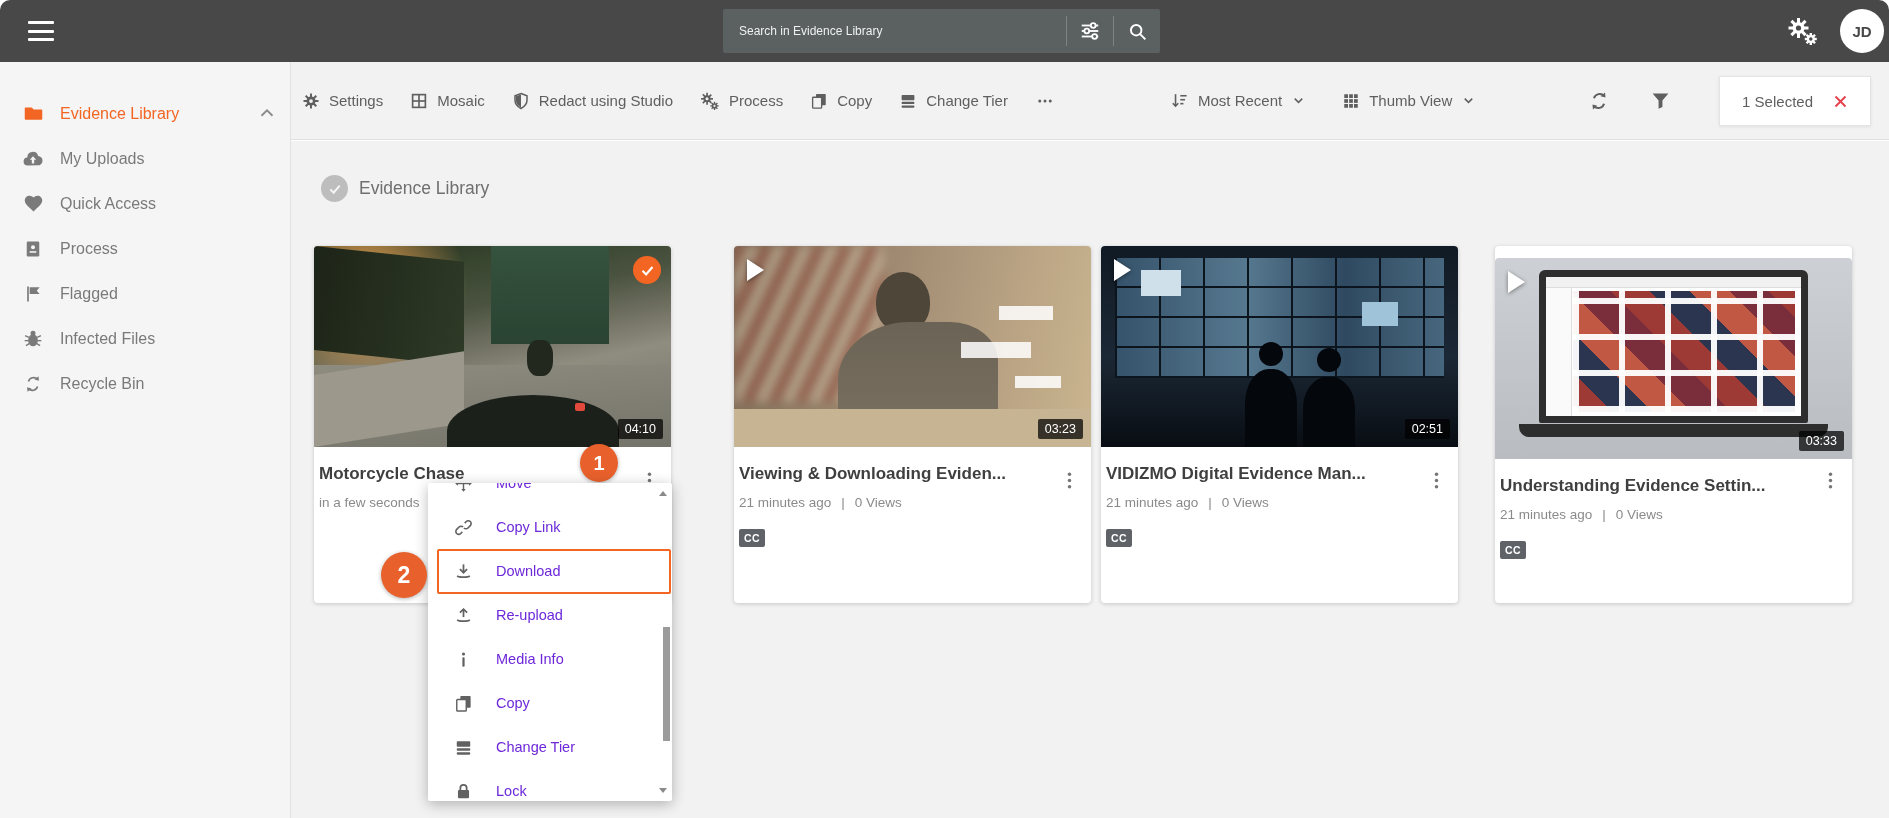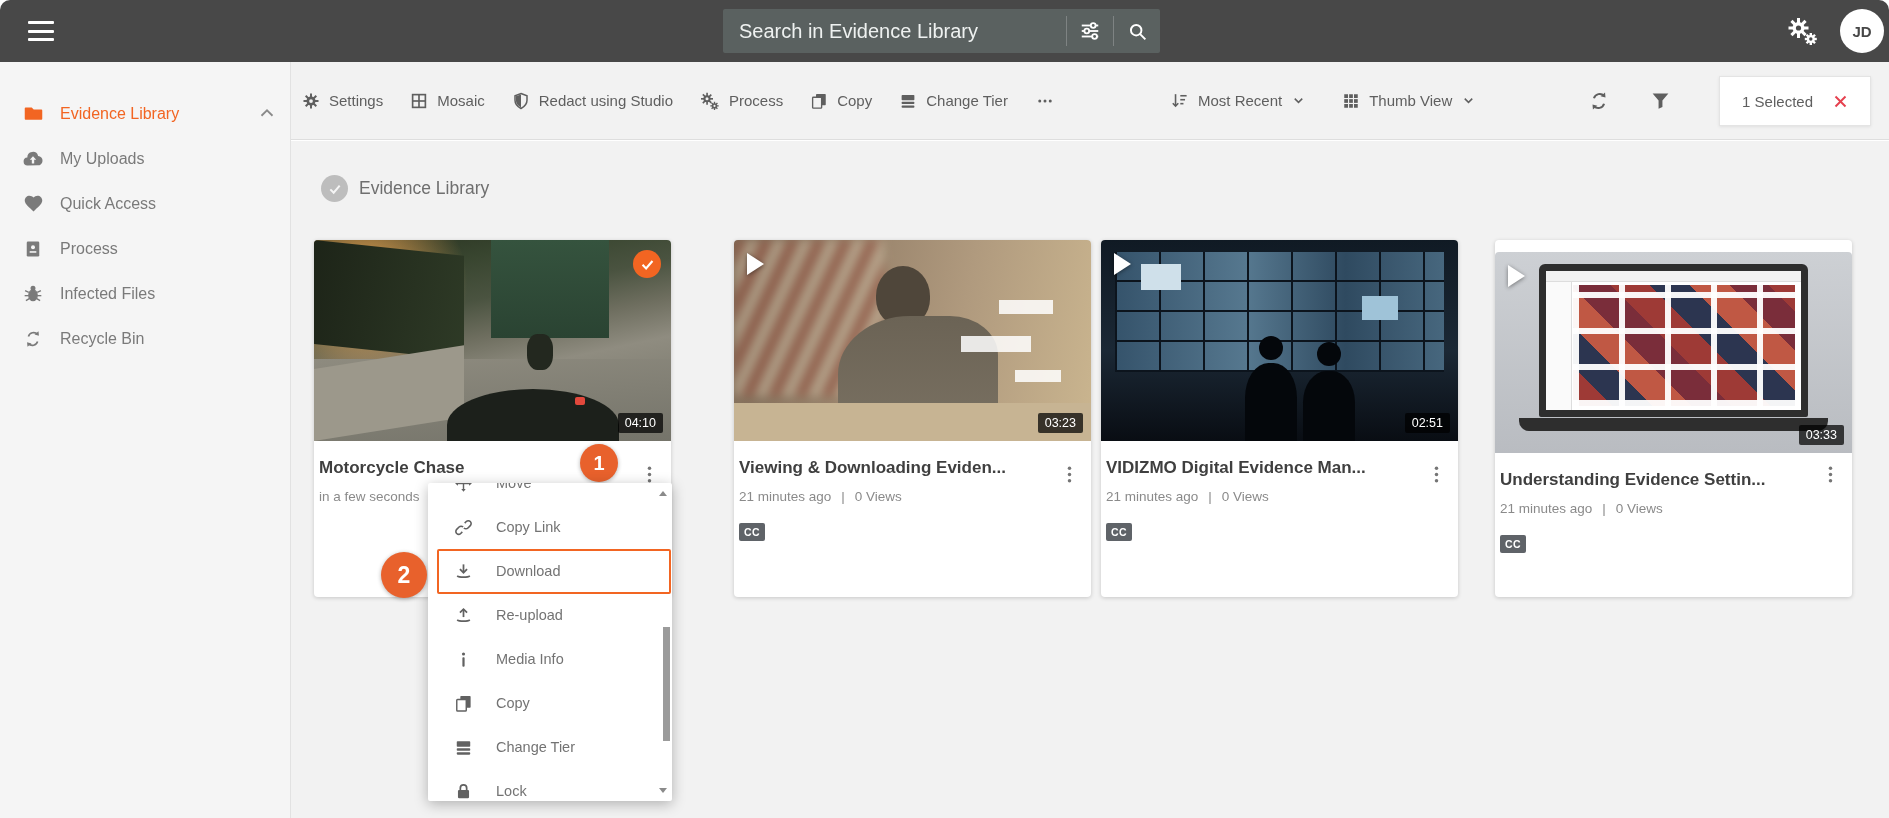--- a/index.html
+++ b/index.html
@@ -9,21 +9,21 @@
 
   
   .topbar { position:absolute; left:0; top:0; width:1889px; height:62px;
             background:#484848; border-radius:10px 10px 0 0; z-index:30; }
   .hamburger { position:absolute; left:28px; top:21px; width:26px; height:20px;
                display:flex; flex-direction:column; justify-content:space-between; cursor:pointer; }
   .hamburger div { height:3px; background:#fff; border-radius:1px; }
   .searchbar { position:absolute; left:723px; top:9px; width:437px; height:44px;
                background:#5A6160; border-radius:2px; display:flex; align-items:center; }
   .search-input { flex:1; height:100%; background:transparent; border:none; outline:none;
-                  color:#f4f6f5; font-size:20px; padding:16px 16px;
+                  color:#f4f6f5; font-size:12px; padding:16px 16px;
                   font-family:"Liberation Sans", sans-serif; }
   .search-input::placeholder { color:#eef1f0; opacity:1; }
   .search-div { width:1px; height:30px; background:rgba(255,255,255,.22); }
   .search-btn { width:46px; height:100%; display:flex; align-items:center; justify-content:center; cursor:pointer; }
   .gears-btn { position:absolute; right:72px; top:16px; width:32px; height:30px; cursor:pointer; }
   .avatar { position:absolute; right:5px; top:9px; width:44px; height:44px; border-radius:50%;
             background:#ffffff; color:#474747; font-weight:bold; font-size:15px;
             display:flex; align-items:center; justify-content:center; cursor:pointer; }
 
   
@@ -58,21 +58,21 @@
   .close-x { cursor:pointer; display:flex; }
 
   
   .main-bg { position:absolute; left:291px; right:0; top:141px; bottom:0; background:#F2F2F2; }
   .breadcrumb { position:absolute; left:321px; top:175px; display:flex; align-items:center;
                 gap:11px; color:#6F6F6F; font-size:17.5px; }
   .bc-circle { width:27px; height:27px; border-radius:50%; background:#BDBDBD;
                display:flex; align-items:center; justify-content:center; }
 
   
-  .card { position:absolute; top:240px; width:357px; height:357px; background:#fff;
+  .card { position:absolute; top:246px; width:357px; height:357px; background:#fff;
           border-radius:4px; box-shadow:0 1px 4px rgba(0,0,0,.18); z-index:2; cursor:pointer; }
   .thumb { position:relative; height:201px; border-radius:4px 4px 0 0; overflow:hidden; }
   .dur { position:absolute; right:8px; bottom:8px; background:rgba(0,0,0,.72); color:#fff;
          font-size:12.5px; padding:3px 7px; border-radius:2px; z-index:3; }
   .play { position:absolute; left:13px; top:13px; width:0; height:0; z-index:3;
           border-left:17px solid #fff; border-top:11px solid transparent;
           border-bottom:11px solid transparent; filter:drop-shadow(0 1px 2px rgba(0,0,0,.45)); }
   .selcheck { position:absolute; right:10px; top:10px; width:28px; height:28px; z-index:3;
               border-radius:50%; background:#F26522; display:flex; align-items:center;
               justify-content:center; cursor:pointer; }
@@ -138,21 +138,21 @@
                repeating-linear-gradient(0deg, rgba(255,255,255,.95) 0 6px, transparent 6px 36px),
                repeating-linear-gradient(45deg,#9e3a36 0 28px,#2c3550 28px 56px,#c05844 56px 84px,#7a2d3a 84px 112px); }
   .t4-base { position:absolute; left:24px; right:24px; bottom:22px; height:13px;
              background:#2e2e2e; border-radius:0 0 10px 10px; }
 
   
   .menu { position:absolute; left:428px; top:483px; width:244px; height:318px; background:#fff;
           border-radius:2px; box-shadow:0 3px 14px rgba(0,0,0,.28); overflow:hidden; z-index:50; }
   .menu-list { margin-top:-22px; }
   .menu-item { height:44px; display:flex; align-items:center; padding-left:25px; gap:23px;
-               font-size:14.5px; color:#737373; cursor:pointer; }
+               font-size:14.5px; color:#6d28d9; cursor:pointer; }
   .menu-item .icn { width:20px; height:20px; color:#616161; display:flex; align-items:center;
                     justify-content:center; flex:none; }
   .menu-highlight { position:absolute; left:9px; right:1px; top:66px; height:45px;
                     border:2px solid #F26522; border-radius:2px; pointer-events:none; }
   .menu-thumb { position:absolute; right:2px; top:144px; width:7px; height:114px;
                 background:#9B9B9B; cursor:pointer; }
   .menu-up { position:absolute; right:5px; top:8px; width:0; height:0;
              border-left:4px solid transparent; border-right:4px solid transparent;
              border-bottom:5px solid #8a8a8a; cursor:pointer; }
   .menu-down { position:absolute; right:5px; bottom:8px; width:0; height:0;
@@ -258,20 +258,28 @@
         <span class="icn">
           <svg width="20" height="20" viewBox="0 0 24 24" fill="currentColor">
               <path d="M6 3h12a1.5 1.5 0 011.5 1.5v15A1.5 1.5 0 0118 21H6a1.5 1.5 0 01-1.5-1.5v-15A1.5 1.5 0 016 3z"></path>
               <circle cx="12" cy="10" r="2.4" fill="#F5F5F5"></circle>
               <rect x="8" y="14.6" width="8" height="1.9" fill="#F5F5F5"></rect>
             </svg>
         </span>
         <span>Process</span>
       </div>
 
+      <div class="side-item">
+        <span class="icn">
+          <svg width="20" height="20" viewBox="0 0 24 24" fill="currentColor">
+              <path d="M5 3h2v18H5zM8 4h12l-3.5 4L20 12H8z"></path>
+            </svg>
+        </span>
+        <span>Flagged</span>
+      </div>
 
 
       <div class="side-item">
         <span class="icn">
           <svg width="20" height="20" viewBox="0 0 24 24" fill="currentColor" stroke="currentColor" stroke-width="1.6">
             <ellipse cx="12" cy="13.5" rx="5" ry="6.5"></ellipse>
               <circle cx="12" cy="5" r="2.2"></circle>
             <line x1="7" y1="10" x2="2.5" y2="8"></line>
               <line x1="7" y1="14" x2="2" y2="14"></line>
               <line x1="7.5" y1="17.5" x2="3.5" y2="20"></line>

